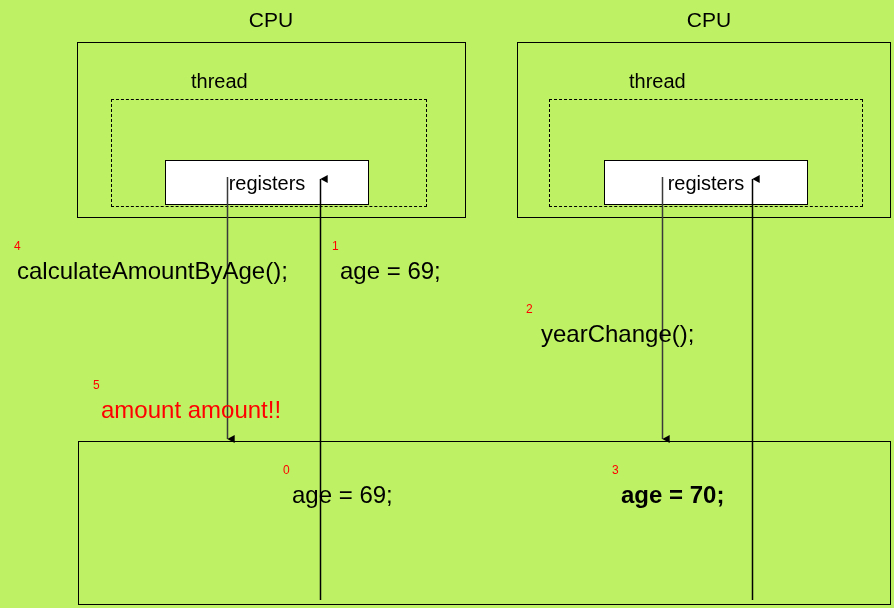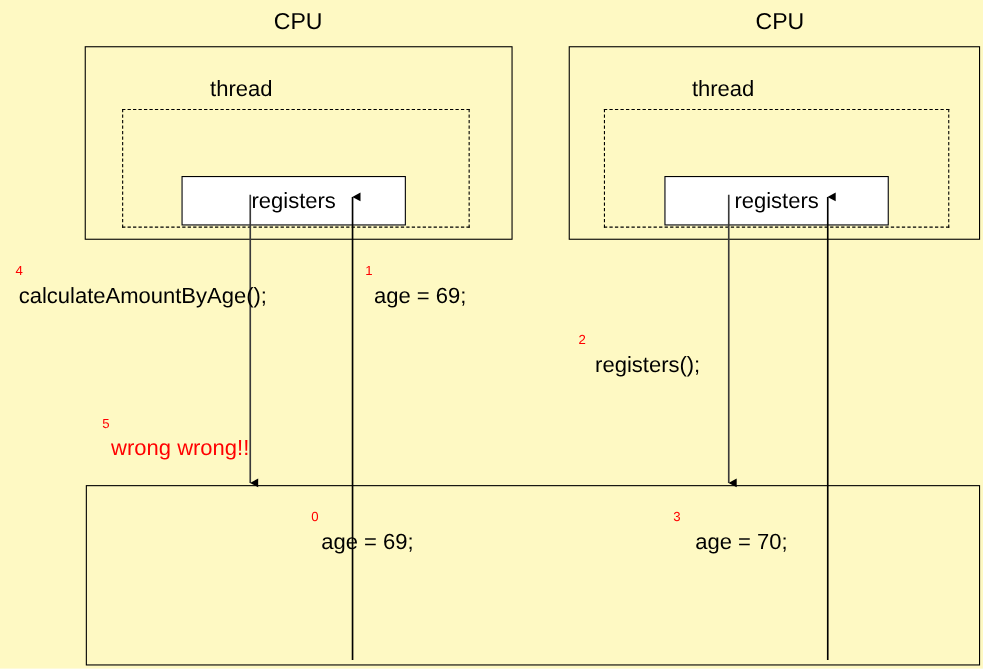--- a/index.html
+++ b/index.html
@@ -8,21 +8,21 @@
     background: #ffffff;
   }
   body {
     font-family: "Liberation Sans", sans-serif;
     color: #000000;
   }
   #canvas {
     position: relative;
     width: 894px;
     height: 608px;
-    background: #fef9c3;
+    background: #bef264;
     overflow: hidden;
   }
   .abs { position: absolute; }
 
   
   .cpu-box {
     border: 1.6px solid #000000;
     box-sizing: border-box;
     background: transparent;
   }
@@ -58,21 +58,21 @@
     line-height: 1;
     text-align: left;
     white-space: nowrap;
   }
   .reg-label {
     font-size: 20px;
     line-height: 1;
     white-space: nowrap;
   }
   .code-label {
-    font-size: 20px;
+    font-size: 24px;
     line-height: 1;
     white-space: nowrap;
     color: #000000;
   }
   .code-label.red {
     color: #ff0000;
   }
   .step-num {
     position: absolute;
     font-size: 12px;
@@ -145,31 +145,31 @@
     <span class="code-label" style="display:inline-block; margin-left:3px; margin-top:19px;">calculateAmountByAge();</span>
   </div>
 
   <div class="abs" style="left:332px; top:240px;">
     <span class="step-num" style="left:0px; top:0px;">1</span>
     <span class="code-label" style="display:inline-block; margin-left:8px; margin-top:19px;">age = 69;</span>
   </div>
 
   <div class="abs" style="left:93px; top:379px;">
     <span class="step-num" style="left:0px; top:0px;">5</span>
-    <span class="code-label red" style="display:inline-block; margin-left:8px; margin-top:19px;">wrong wrong!!</span>
+    <span class="code-label red" style="display:inline-block; margin-left:8px; margin-top:19px;">amount amount!!</span>
   </div>
 
   <div class="abs" style="left:526px; top:303px;">
     <span class="step-num" style="left:0px; top:0px;">2</span>
-    <span class="code-label" style="display:inline-block; margin-left:15px; margin-top:19px;">registers();</span>
+    <span class="code-label" style="display:inline-block; margin-left:15px; margin-top:19px;">yearChange();</span>
   </div>
 
   <div class="abs" style="left:283px; top:464px;">
     <span class="step-num" style="left:0px; top:0px;">0</span>
     <span class="code-label" style="display:inline-block; margin-left:9px; margin-top:19px;">age = 69;</span>
   </div>
 
   <div class="abs" style="left:612px; top:464px;">
     <span class="step-num" style="left:0px; top:0px;">3</span>
-    <span class="code-label" style="display:inline-block; margin-left:20px; margin-top:19px;">age = 70;</span>
+    <span class="code-label" style="display:inline-block; margin-left:9px; margin-top:19px;font-weight:bold;">age = 70;</span>
   </div>
 
 </div>
 
 </body></html>

